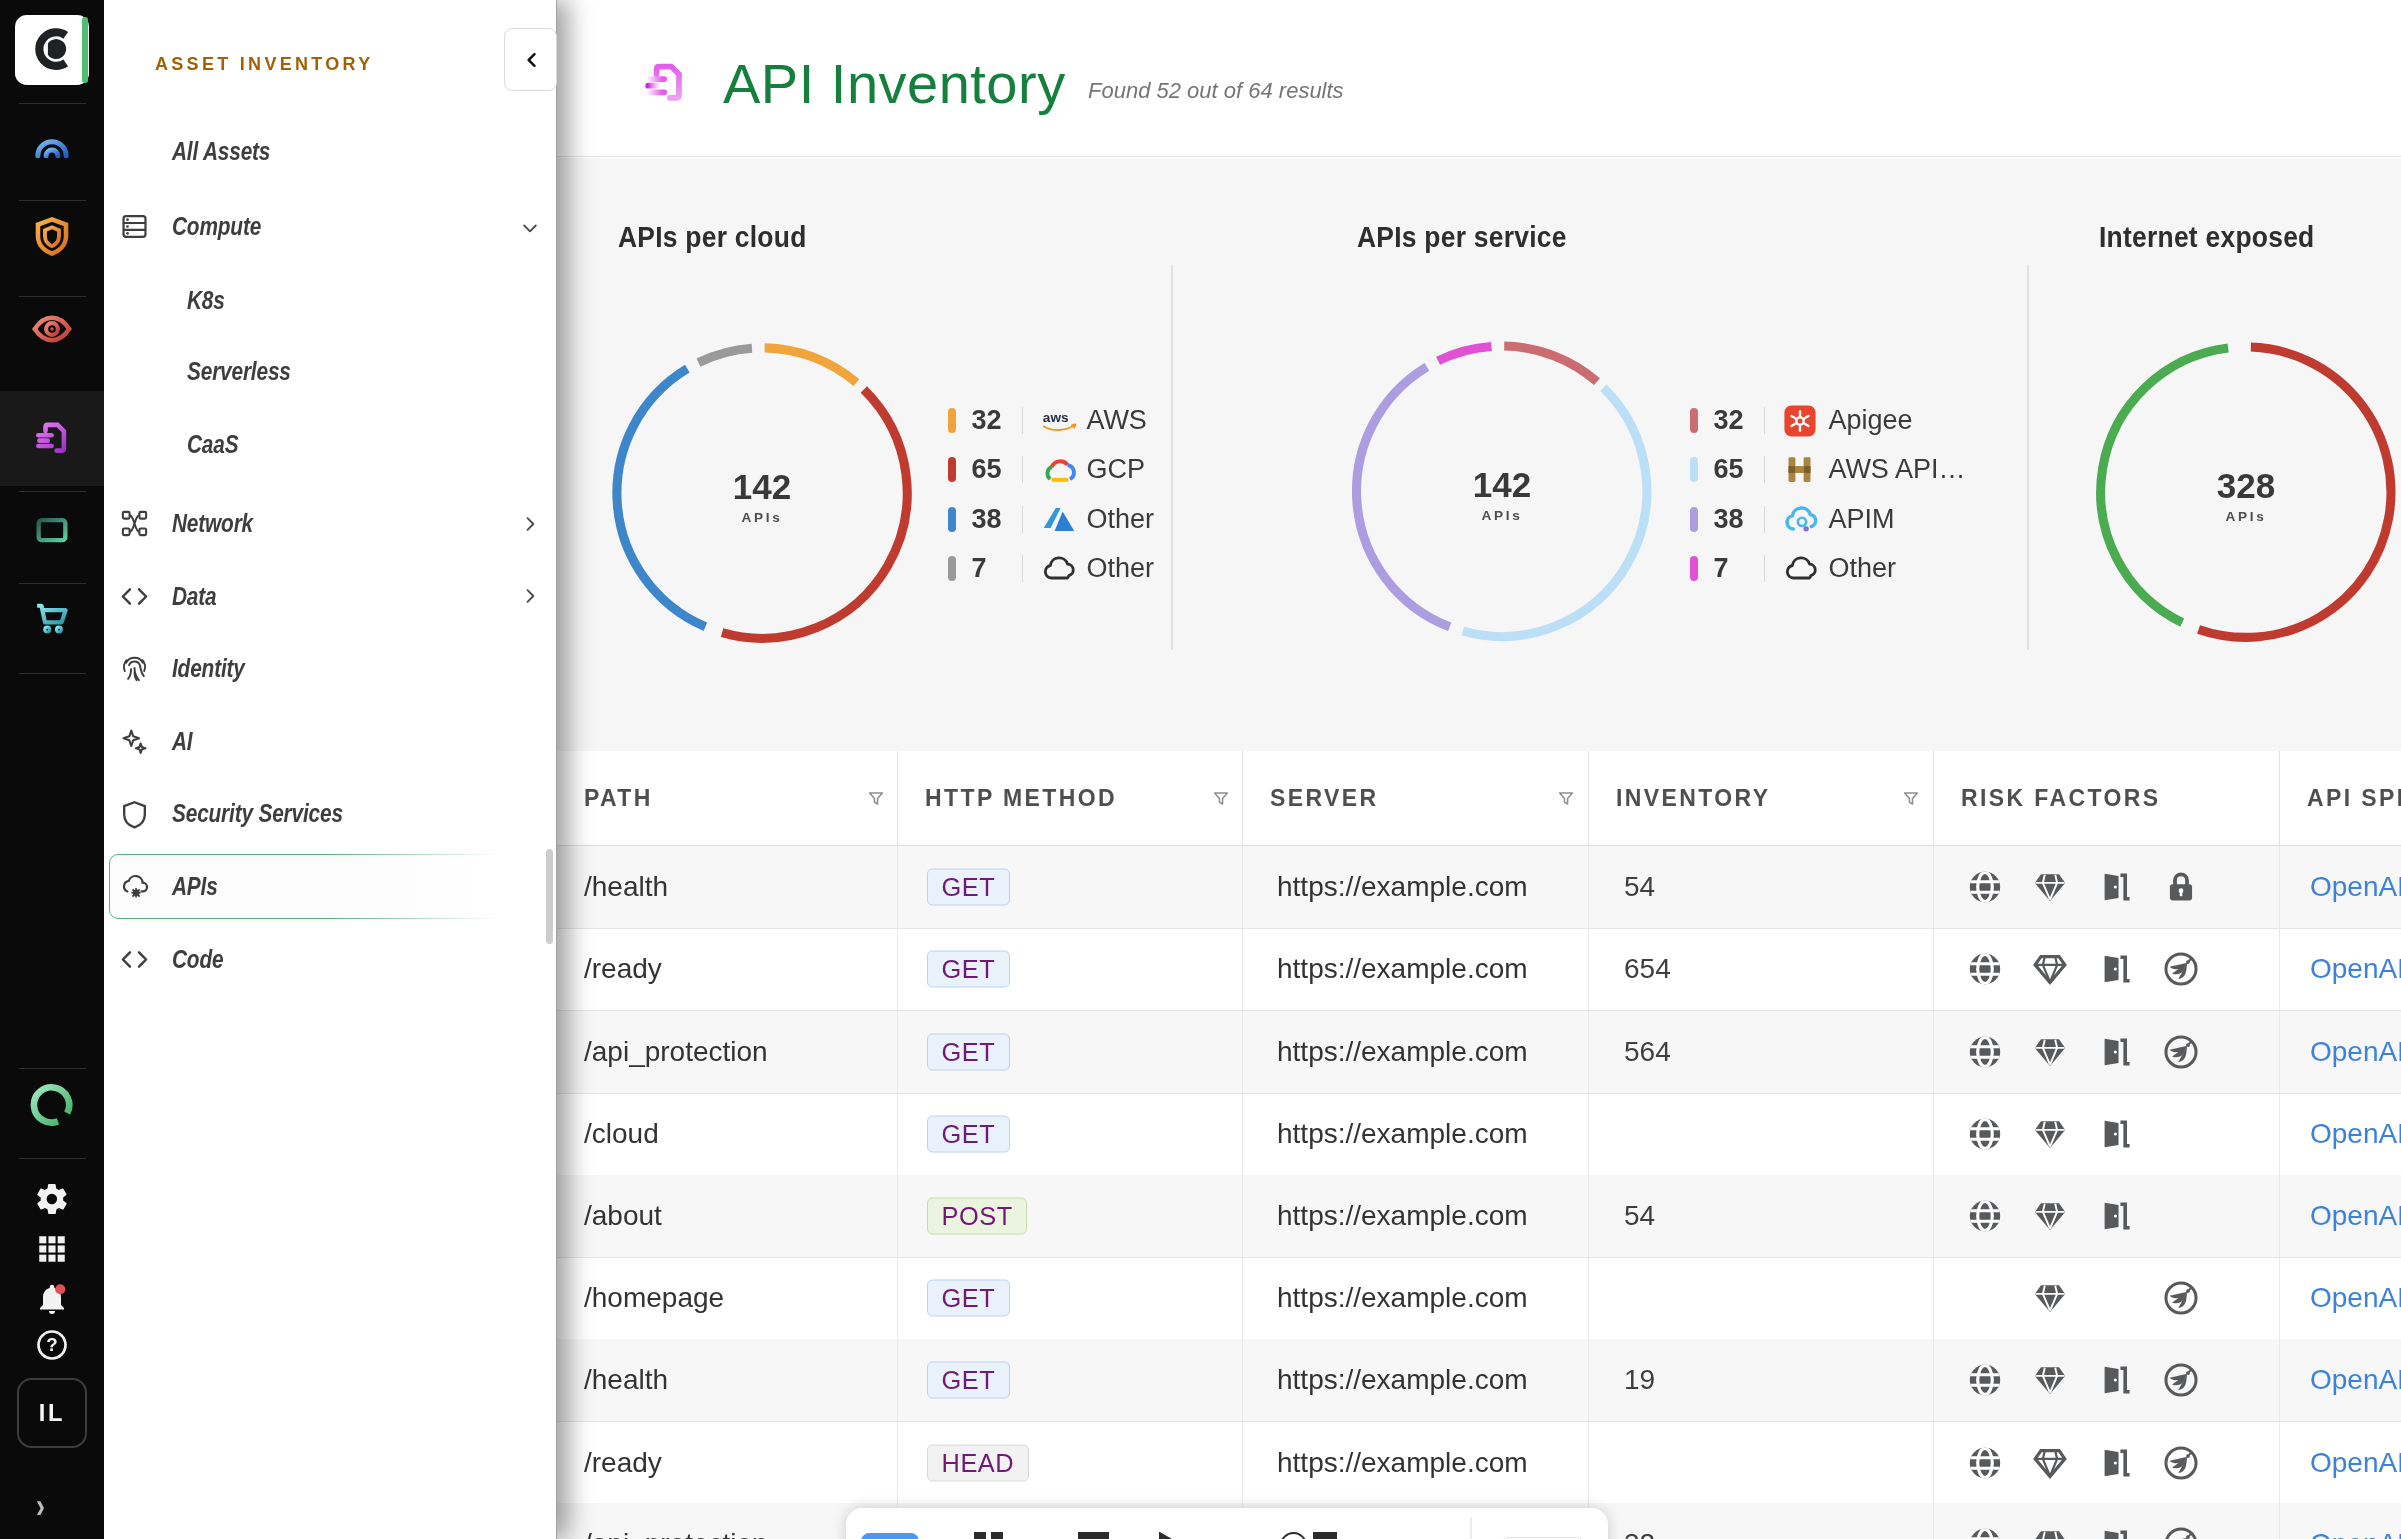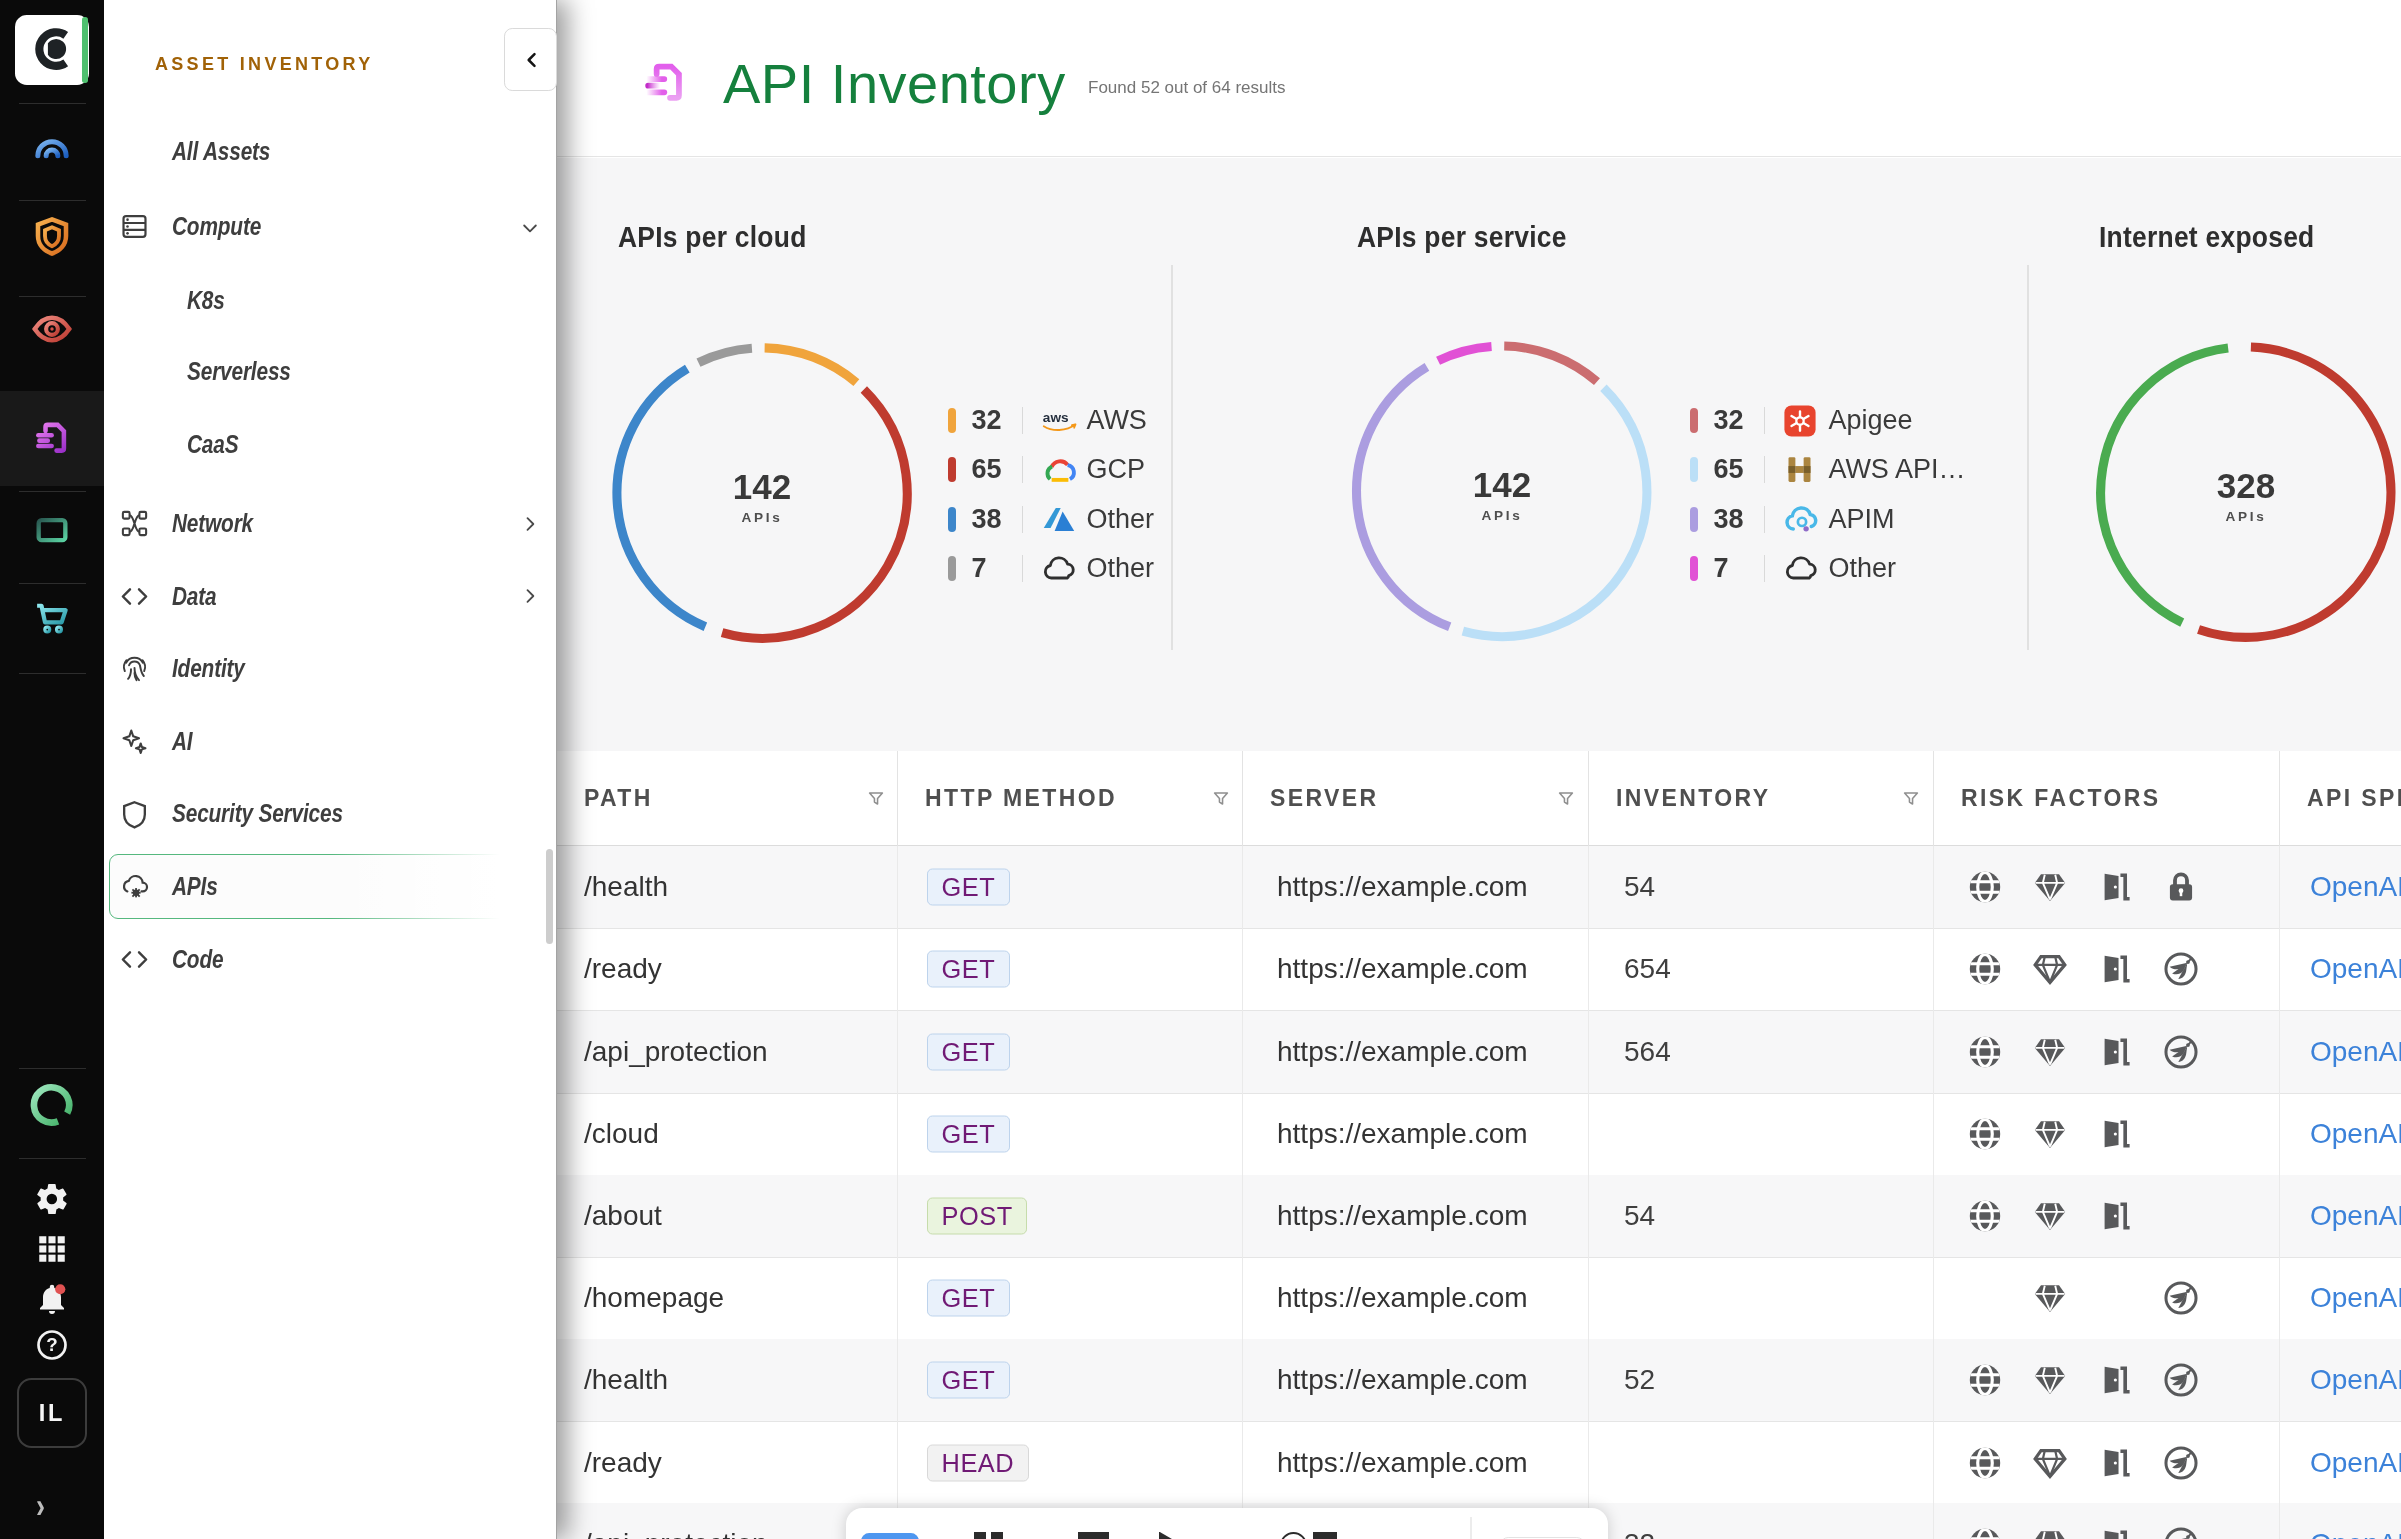--- a/index.html
+++ b/index.html
@@ -21,21 +21,21 @@
 .navitem{position:absolute;font-size:25.4px;font-style:italic;font-weight:700;color:#3e3e3e;line-height:25.4px;transform:scaleX(.82);transform-origin:left center;letter-spacing:-0.2px}
 .navicon{position:absolute;left:14.5px;width:31px;height:31px}
 .navchev{position:absolute;left:416px;width:20px;height:20px}
 #apiHl{position:absolute;left:4.5px;top:854px;width:406px;height:65px;border:1.8px solid #55b87e;border-radius:9px;background:#fcfcfc}
 #apiHlFade{position:absolute;left:227px;top:850px;width:187px;height:73px;background:linear-gradient(to right,rgba(255,255,255,0),#fff 90%)}
 #scrollThumb{position:absolute;left:442px;top:849px;width:7.3px;height:95px;background:#cdcdcd;border-radius:3.6px}
 
 #main{position:absolute;left:557px;top:0;width:1844px;height:1539px;background:#fff}
 #mhead{position:absolute;left:0;top:0;width:1844px;height:157px;background:#fff;border-bottom:0.9px solid #e5e5e5}
 #mtitle{position:absolute;left:166px;top:51px;font-size:56px;color:#15803d;letter-spacing:0.5px}
-#msub{position:absolute;left:531px;top:78px;font-size:17px;color:#757575}
+#msub{position:absolute;left:531px;top:78px;font-size:22px;font-style:italic;color:#757575}
 #charts{position:absolute;left:0;top:158px;width:1844px;height:593px;background:#f6f6f7}
 .ctitle{position:absolute;top:62px;font-size:30px;font-weight:700;color:#2e2e2e;letter-spacing:0.3px;transform:scaleX(.88);transform-origin:left center}
 .cdiv{position:absolute;top:107px;width:1.8px;height:385px;background:#e1e1e1}
 .dnum{position:absolute;font-size:35px;font-weight:700;color:#393939;text-align:center;width:182px}
 .dsub{position:absolute;font-size:13.6px;font-weight:700;color:#4e4e4e;text-align:center;width:182px;letter-spacing:2.7px}
 .lrow{position:absolute;height:31px;display:flex;align-items:center}
 .pill{width:8.2px;height:25.4px;border-radius:4.1px}
 .lnum{font-size:27px;font-weight:700;color:#3a3a3a}
 .ldiv{width:1.8px;height:27px;background:#d9d9d9}
 .llab{font-size:27px;color:#3a3a3a}
@@ -652,21 +652,21 @@
       </div>
 <div class="row odd" style="top:588px;height:83px">
         <div class="cellb" style="left:340px;height:83px"></div>
         <div class="cellb" style="left:685px;height:83px"></div>
         <div class="cellb" style="left:1031px;height:83px"></div>
         <div class="cellb" style="left:1376px;height:83px"></div>
         <div class="cellb" style="left:1722px;height:83px"></div>
         <div class="pathc">/health</div>
         <div class="chip get">GET</div>
         <div class="srv">https://example.com</div>
-        <div class="insp">52</div>
+        <div class="insp">19</div>
         <svg class="ricon" style="left:1409px" viewBox="0 0 24 24">
           <use href="#i-globe"></use>
         </svg>
         <svg class="ricon" style="left:1474px" viewBox="0 0 24 24">
           <use href="#i-gem"></use>
         </svg>
         <svg class="ricon" style="left:1540px" viewBox="0 0 24 24">
           <use href="#i-door"></use>
         </svg>
         <svg class="ricon" style="left:1605px" viewBox="0 0 24 24">

